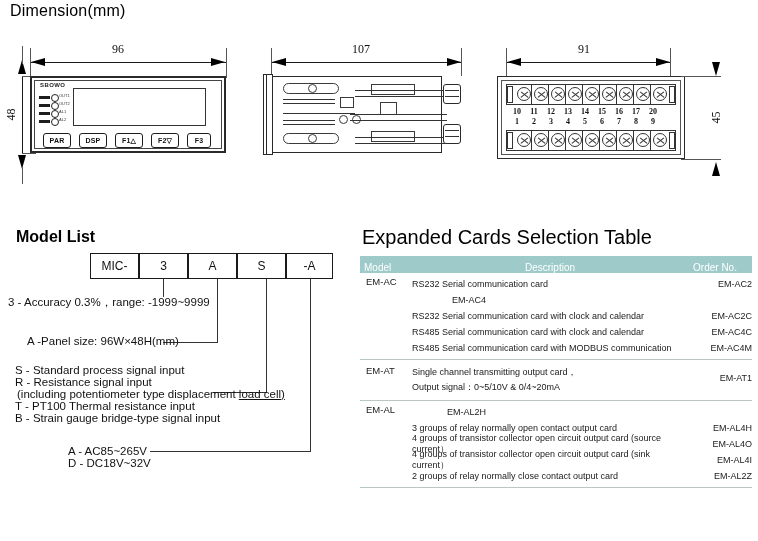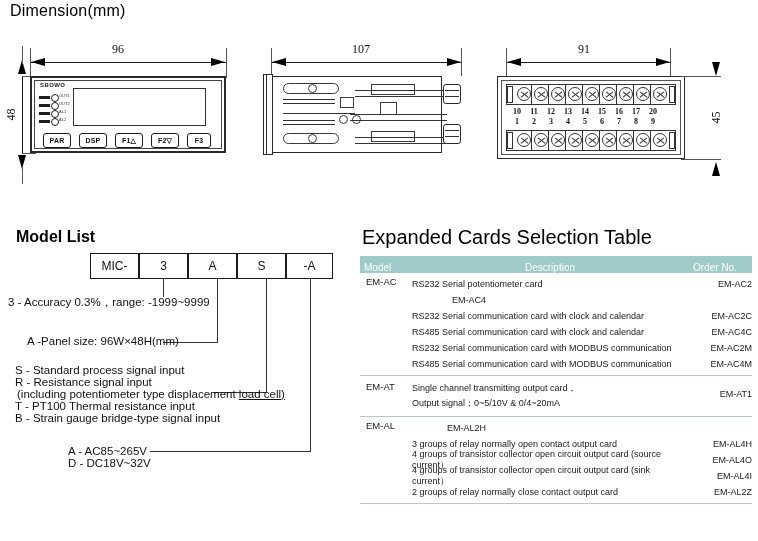--- a/index.html
+++ b/index.html
@@ -378,37 +378,33 @@
     <div class="c-model">Model</div>
     <div class="c-desc">Description</div>
     <div class="c-order">Order No.</div>
   </div>
 
   <div class="grp">
     <div class="grp-inner">
       <div class="g-model">EM-AC</div>
       <div class="g-rows">
         <div class="c-row">
-          <div class="c-desc-cell">RS232 Serial potentiometer card</div>
+          <div class="c-desc-cell">RS232 Serial communication card</div>
           <div class="c-order-cell">EM-AC2</div>
         </div>
         <div class="c-row">
           <div class="c-order-cell">EM-AC4</div>
         </div>
         <div class="c-row">
           <div class="c-desc-cell">RS232 Serial communication card with clock and calendar</div>
           <div class="c-order-cell">EM-AC2C</div>
         </div>
         <div class="c-row">
           <div class="c-desc-cell">RS485 Serial communication card with clock and calendar</div>
           <div class="c-order-cell">EM-AC4C</div>
-        </div>
-        <div class="c-row">
-          <div class="c-desc-cell">RS232 Serial communication card with MODBUS communication</div>
-          <div class="c-order-cell">EM-AC2M</div>
         </div>
         <div class="c-row">
           <div class="c-desc-cell">RS485 Serial communication card with MODBUS communication</div>
           <div class="c-order-cell">EM-AC4M</div>
         </div>
       </div>
     </div>
   </div>
 
   <div class="grp">

